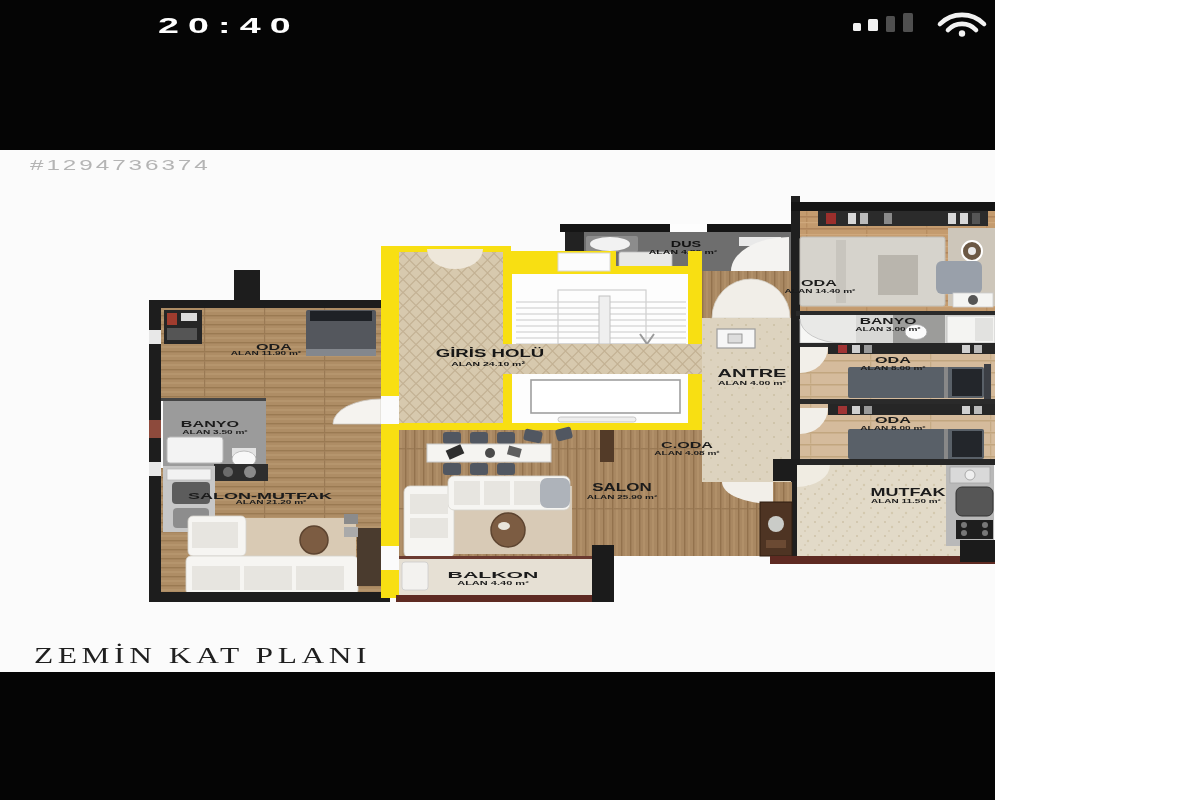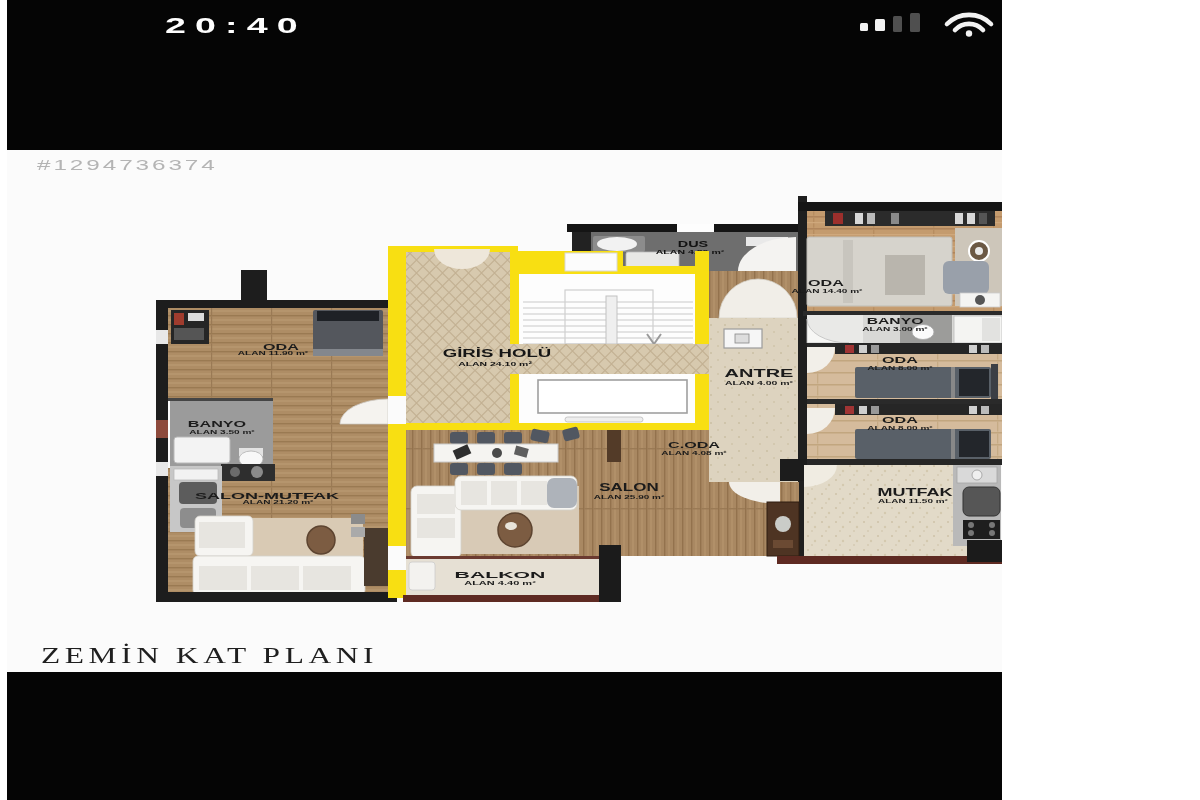--- a/index.html
+++ b/index.html
@@ -1,16 +1,16 @@
 <!DOCTYPE html>
 <html><head>
 <meta charset="utf-8">
 <style>
 html,body{margin:0;padding:0;background:#fff;}
-#page{position:relative;width:995px;height:800px;overflow:hidden;background:#fbfbfb;font-family:"Liberation Sans",sans-serif;margin-left:7px;}
+#page{position:relative;width:995px;height:800px;overflow:hidden;background:#fbfbfb;font-family:"Liberation Sans",sans-serif;}
 svg text{font-family:"Liberation Sans",sans-serif;}
 </style>
 </head>
 <body>
 <div id="page">
 <svg width="1200" height="800" viewBox="0 0 1200 800">
 <defs>
 <pattern id="wh" width="60" height="9" patternUnits="userSpaceOnUse">
 <rect width="60" height="9" fill="#ae8d65"></rect>
 <rect width="60" height="1.4" fill="#9a7a52"></rect>

